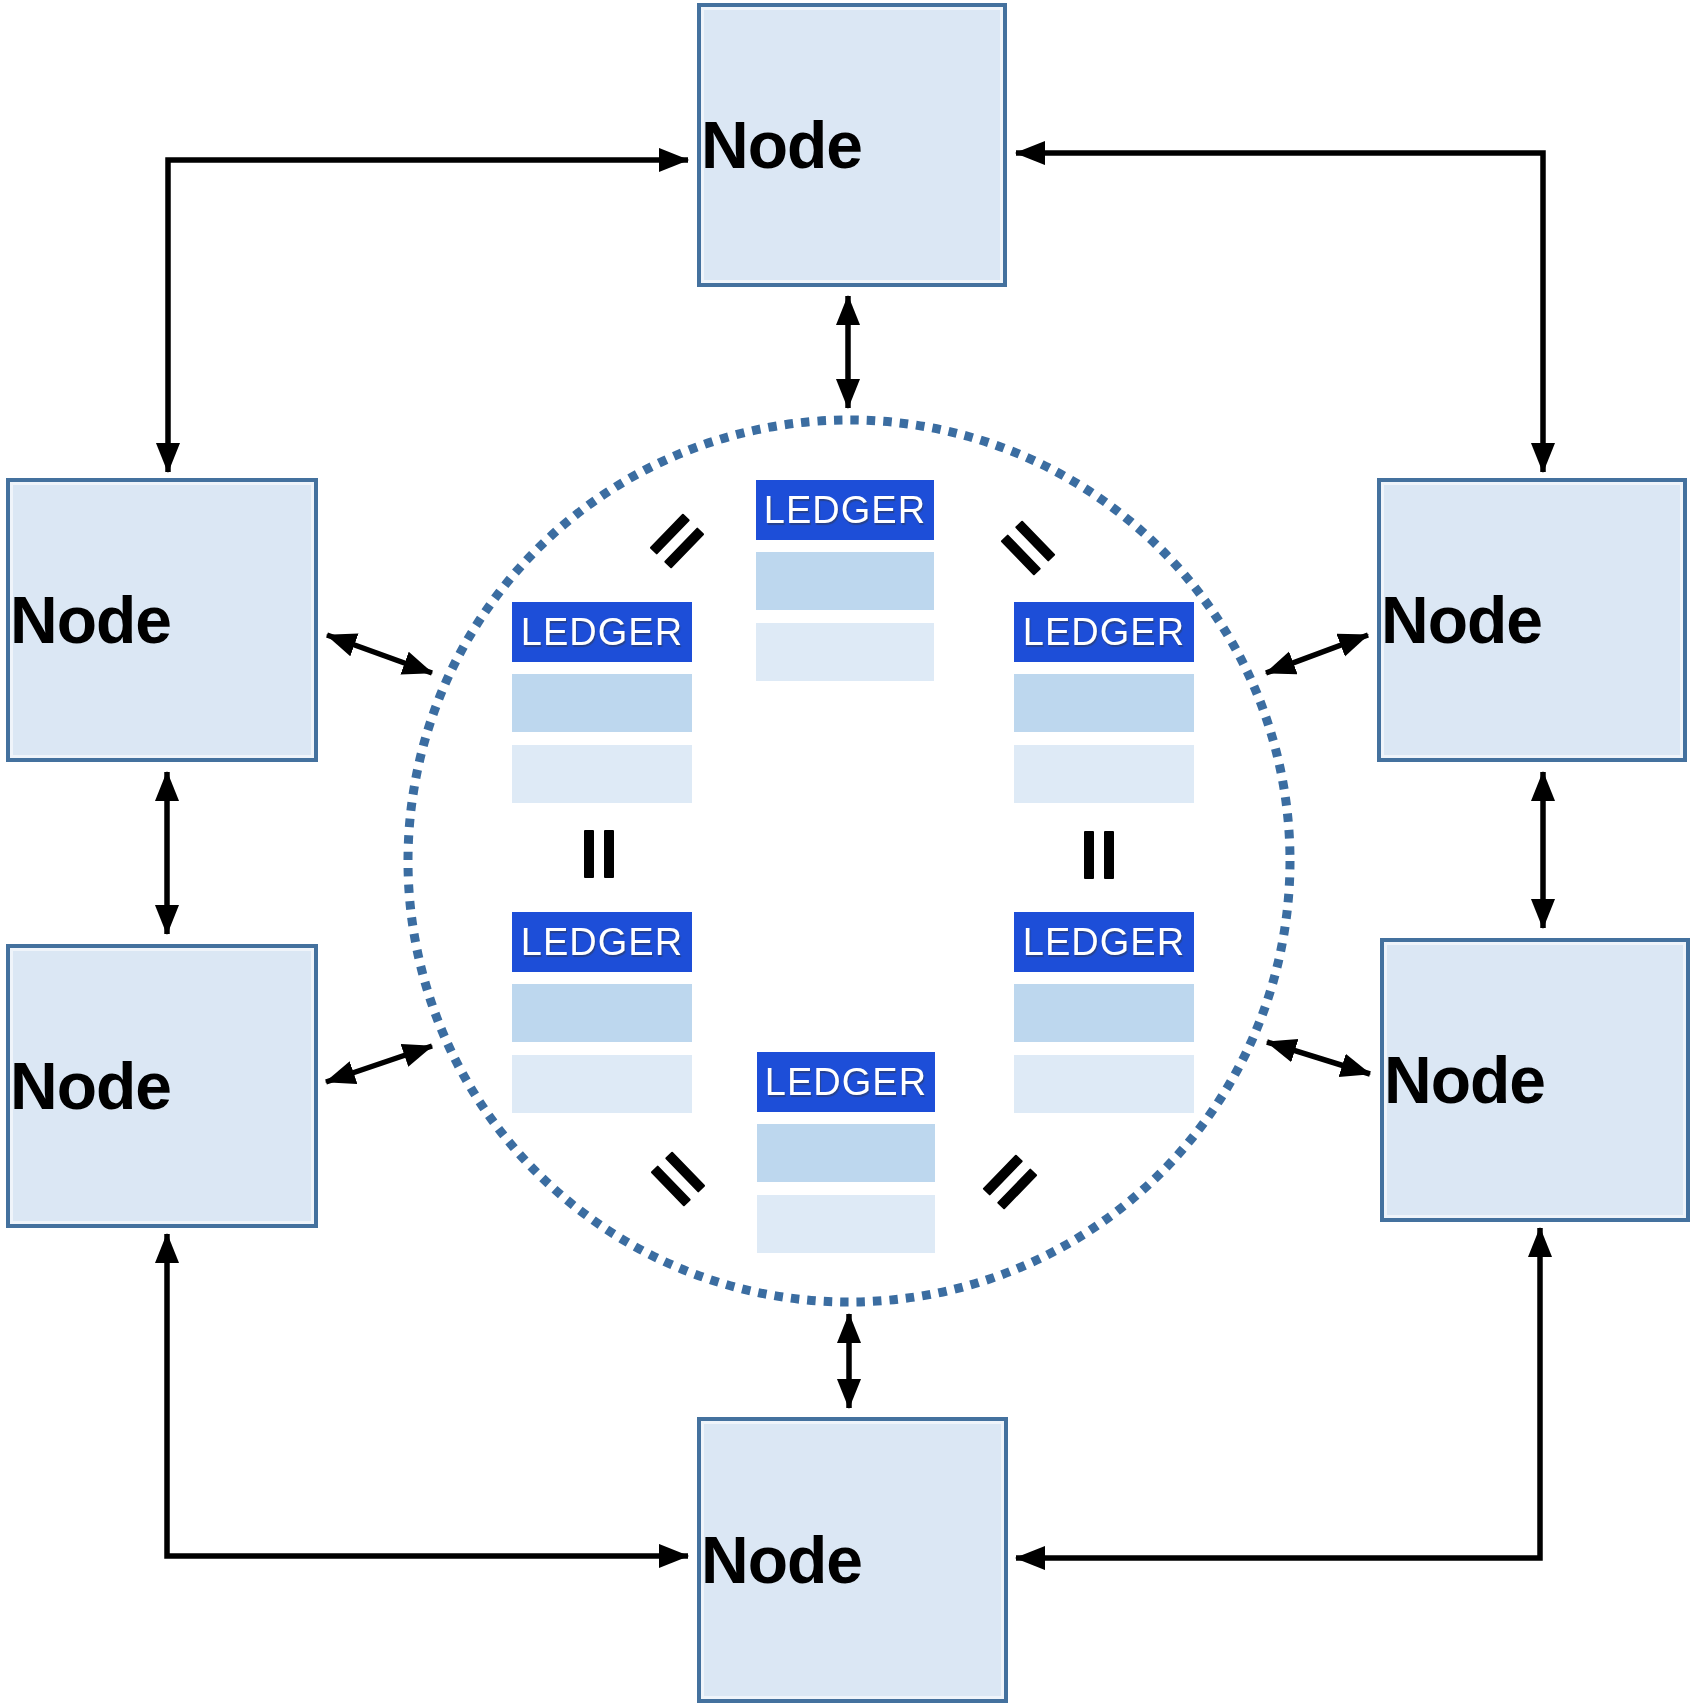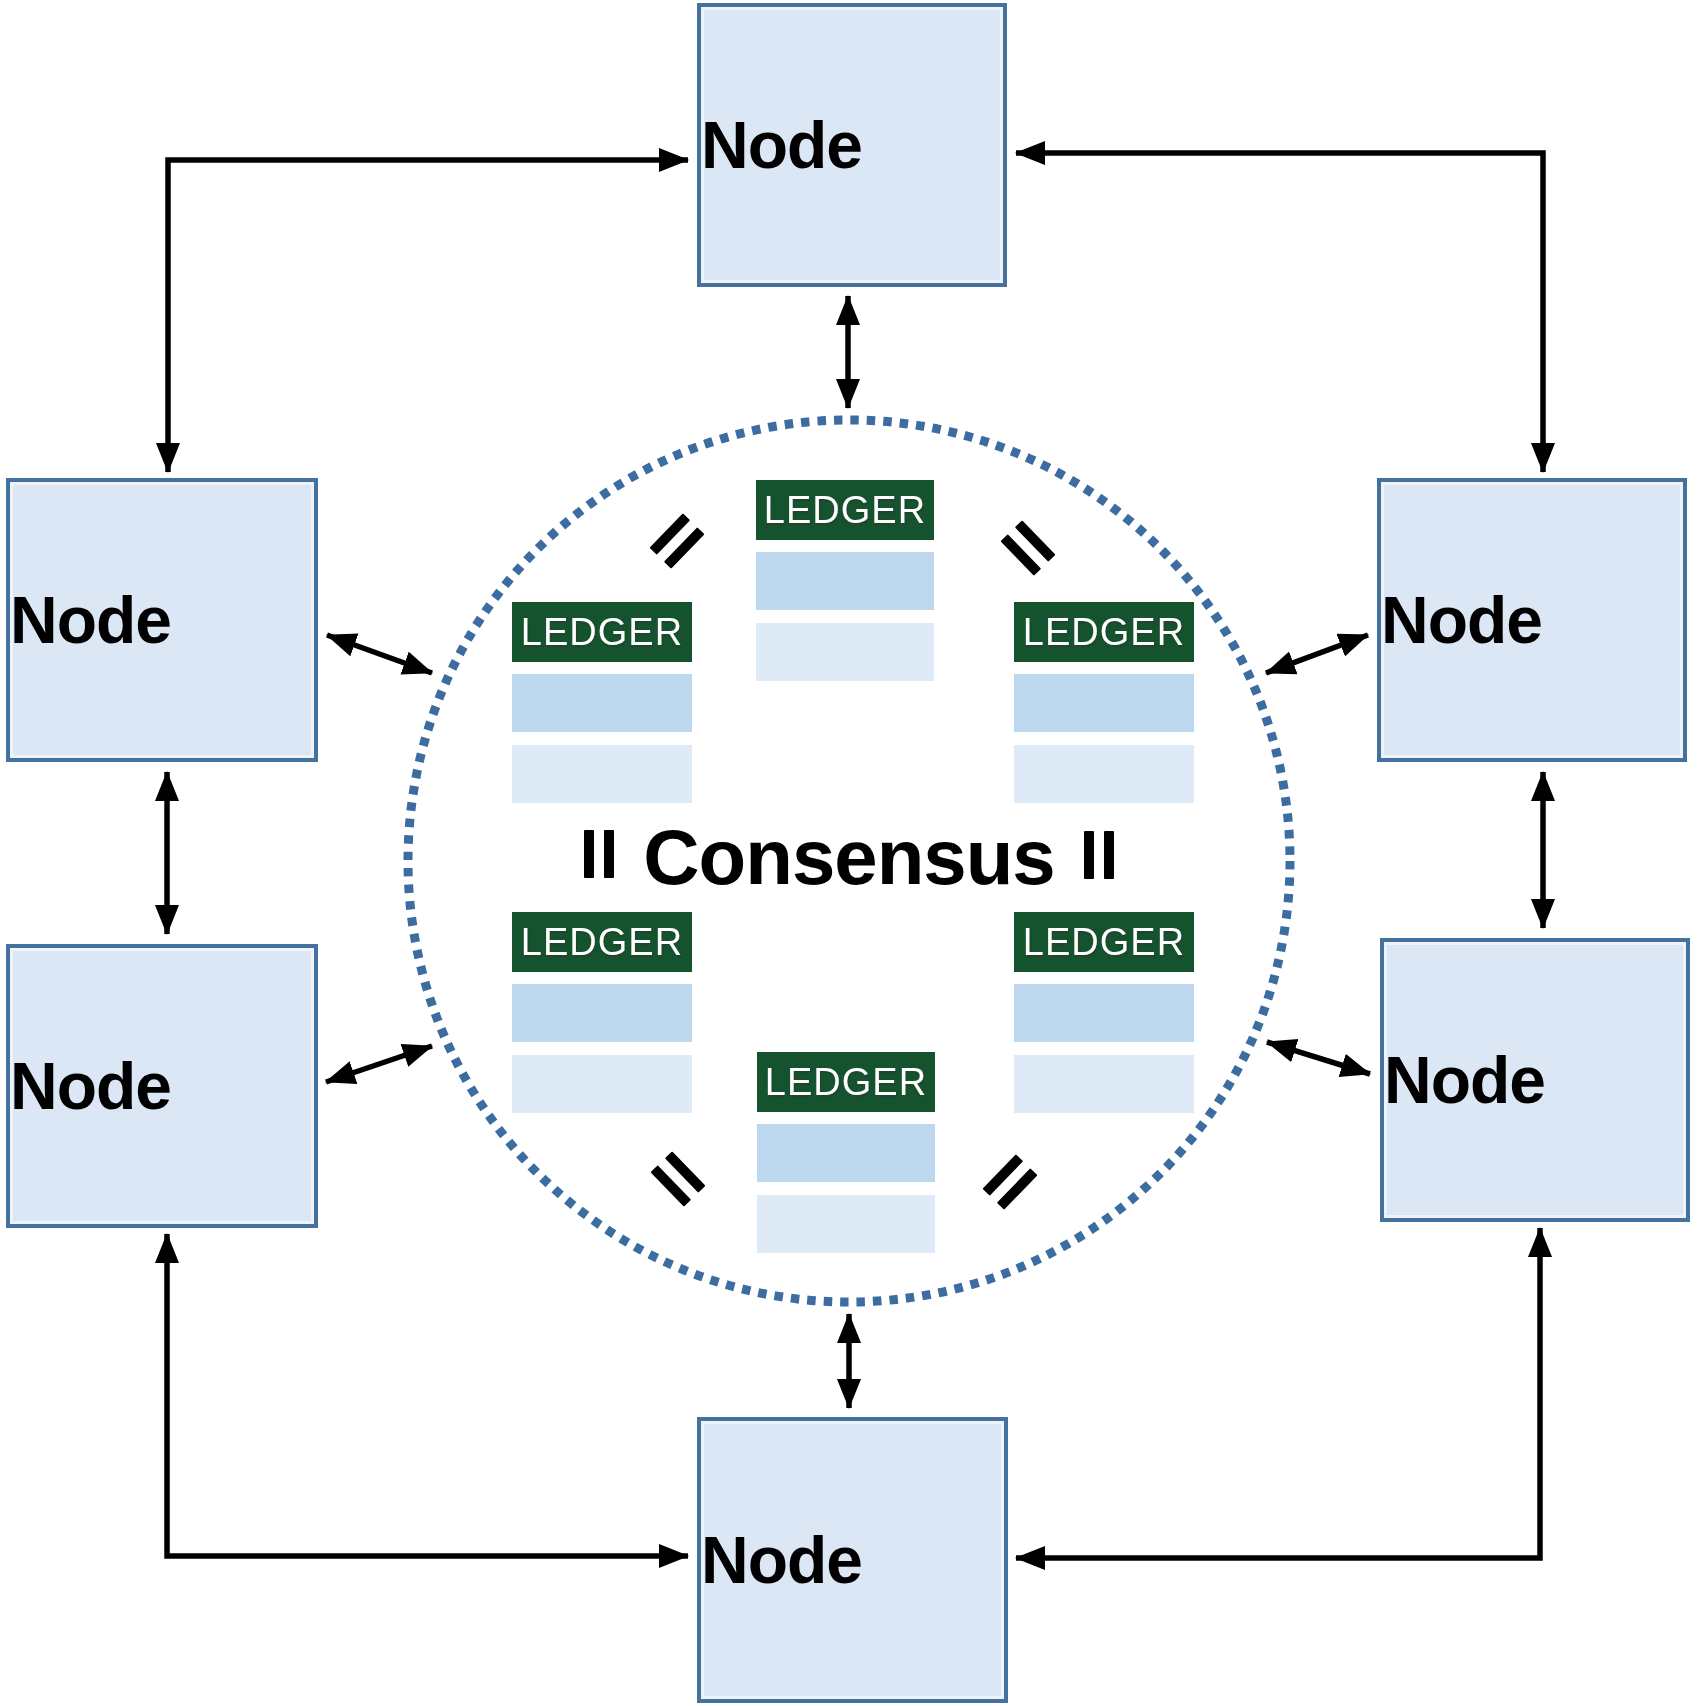--- a/index.html
+++ b/index.html
@@ -24,21 +24,21 @@
     display:flex;align-items:center;
   }
   .node-label{
     font-size:66px;font-weight:700;color:#000;
     letter-spacing:-1px;
   }
   
   .ledger{position:absolute;}
   .ledger-header{
     height:60px;
-    background:#14532d;
+    background:#1d4ed8;
     color:#ffffff;
     display:flex;align-items:center;justify-content:center;
     font-size:38px;font-weight:400;
     letter-spacing:1px;
     text-shadow:1px 2px 1px rgba(50,50,50,.45);
   }
   .ledger-row{height:58px;}
   .ledger-row.row1{margin-top:12px;background:#bdd7ee;}
   .ledger-row.row2{margin-top:13px;background:#deeaf6;}
   
@@ -156,15 +156,14 @@
   </div>
   <div class="eq" style="left:654px;top:1164px;transform:rotate(46deg);">
     <div class="bar"></div>
     <div class="bar"></div>
   </div>
   <div class="eq" style="left:986px;top:1167px;transform:rotate(-46deg);">
     <div class="bar"></div>
     <div class="bar"></div>
   </div>
 
-  <div class="consensus-label">Consensus</div>
 
 </div>
 
 </body></html>

